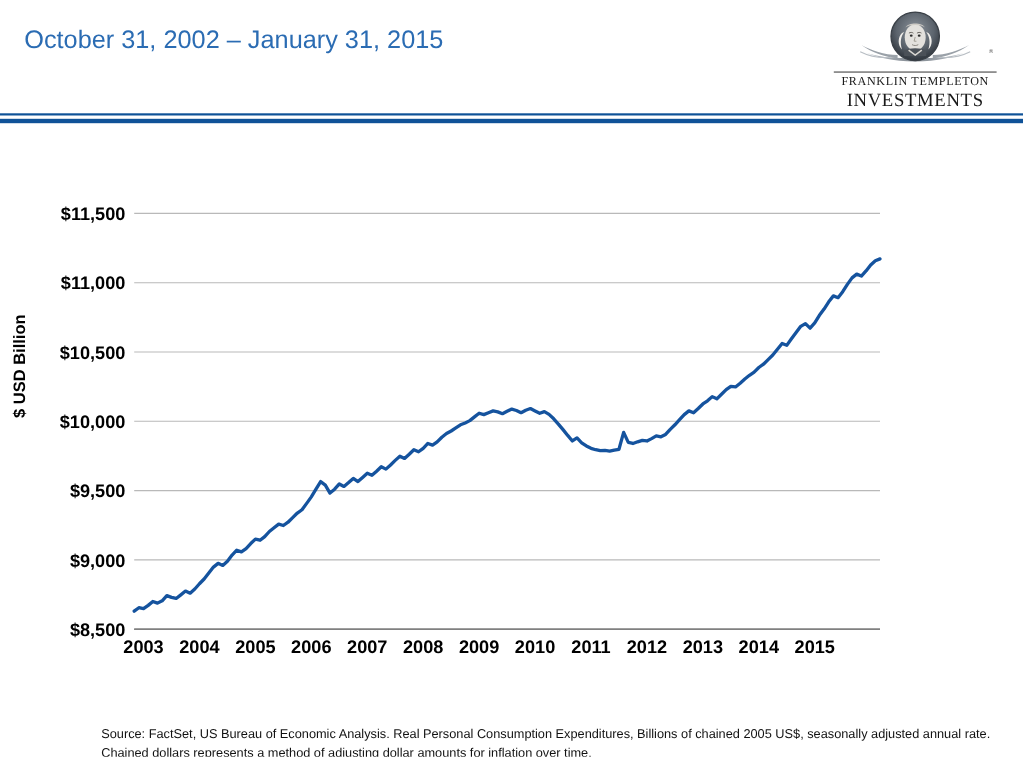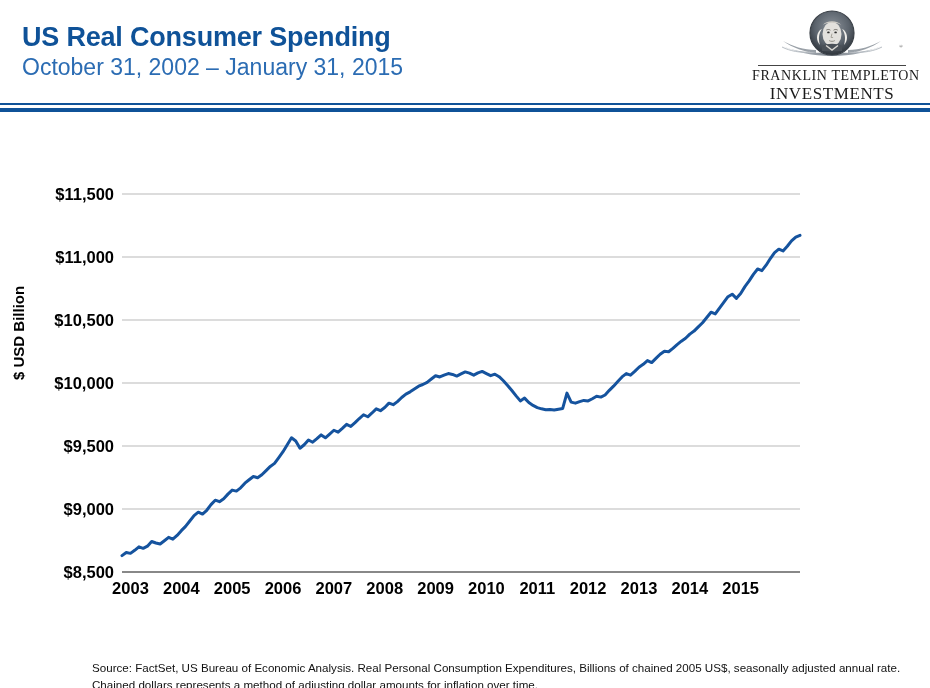--- a/index.html
+++ b/index.html
@@ -62,21 +62,21 @@
     display: block;
   }
   .logo-rule {
     width: 148px;
     height: 1px;
     background: #444;
     margin: 1px auto 2px auto;
   }
   .logo-text-1 {
     font-family: "Liberation Serif", serif;
-    font-size: 14px;
+    font-size: 11px;
     letter-spacing: 0.6px;
     color: #1a1a1a;
     line-height: 1.15;
     white-space: nowrap;
   }
   .logo-text-2 {
     font-family: "Liberation Serif", serif;
     font-size: 17px;
     letter-spacing: 0.6px;
     color: #1a1a1a;
@@ -145,21 +145,20 @@
     line-height: 1.45;
   }
 </style>
 </head>
 <body>
 
 <div class="slide">
 
   <div class="header">
     <div class="title-block">
-      <div class="title">US Real Consumer Spending</div>
       <div class="subtitle">October 31, 2002 – January 31, 2015</div>
     </div>
 
     <div class="logo">
       <svg class="logo-portrait" viewBox="0 0 160 56">
         <defs>
           <radialGradient id="pg" cx="50%" cy="38%" r="62%">
             <stop offset="0%" stop-color="#8d949c"></stop>
             <stop offset="62%" stop-color="#5c646d"></stop>
             <stop offset="100%" stop-color="#2f353c"></stop>

